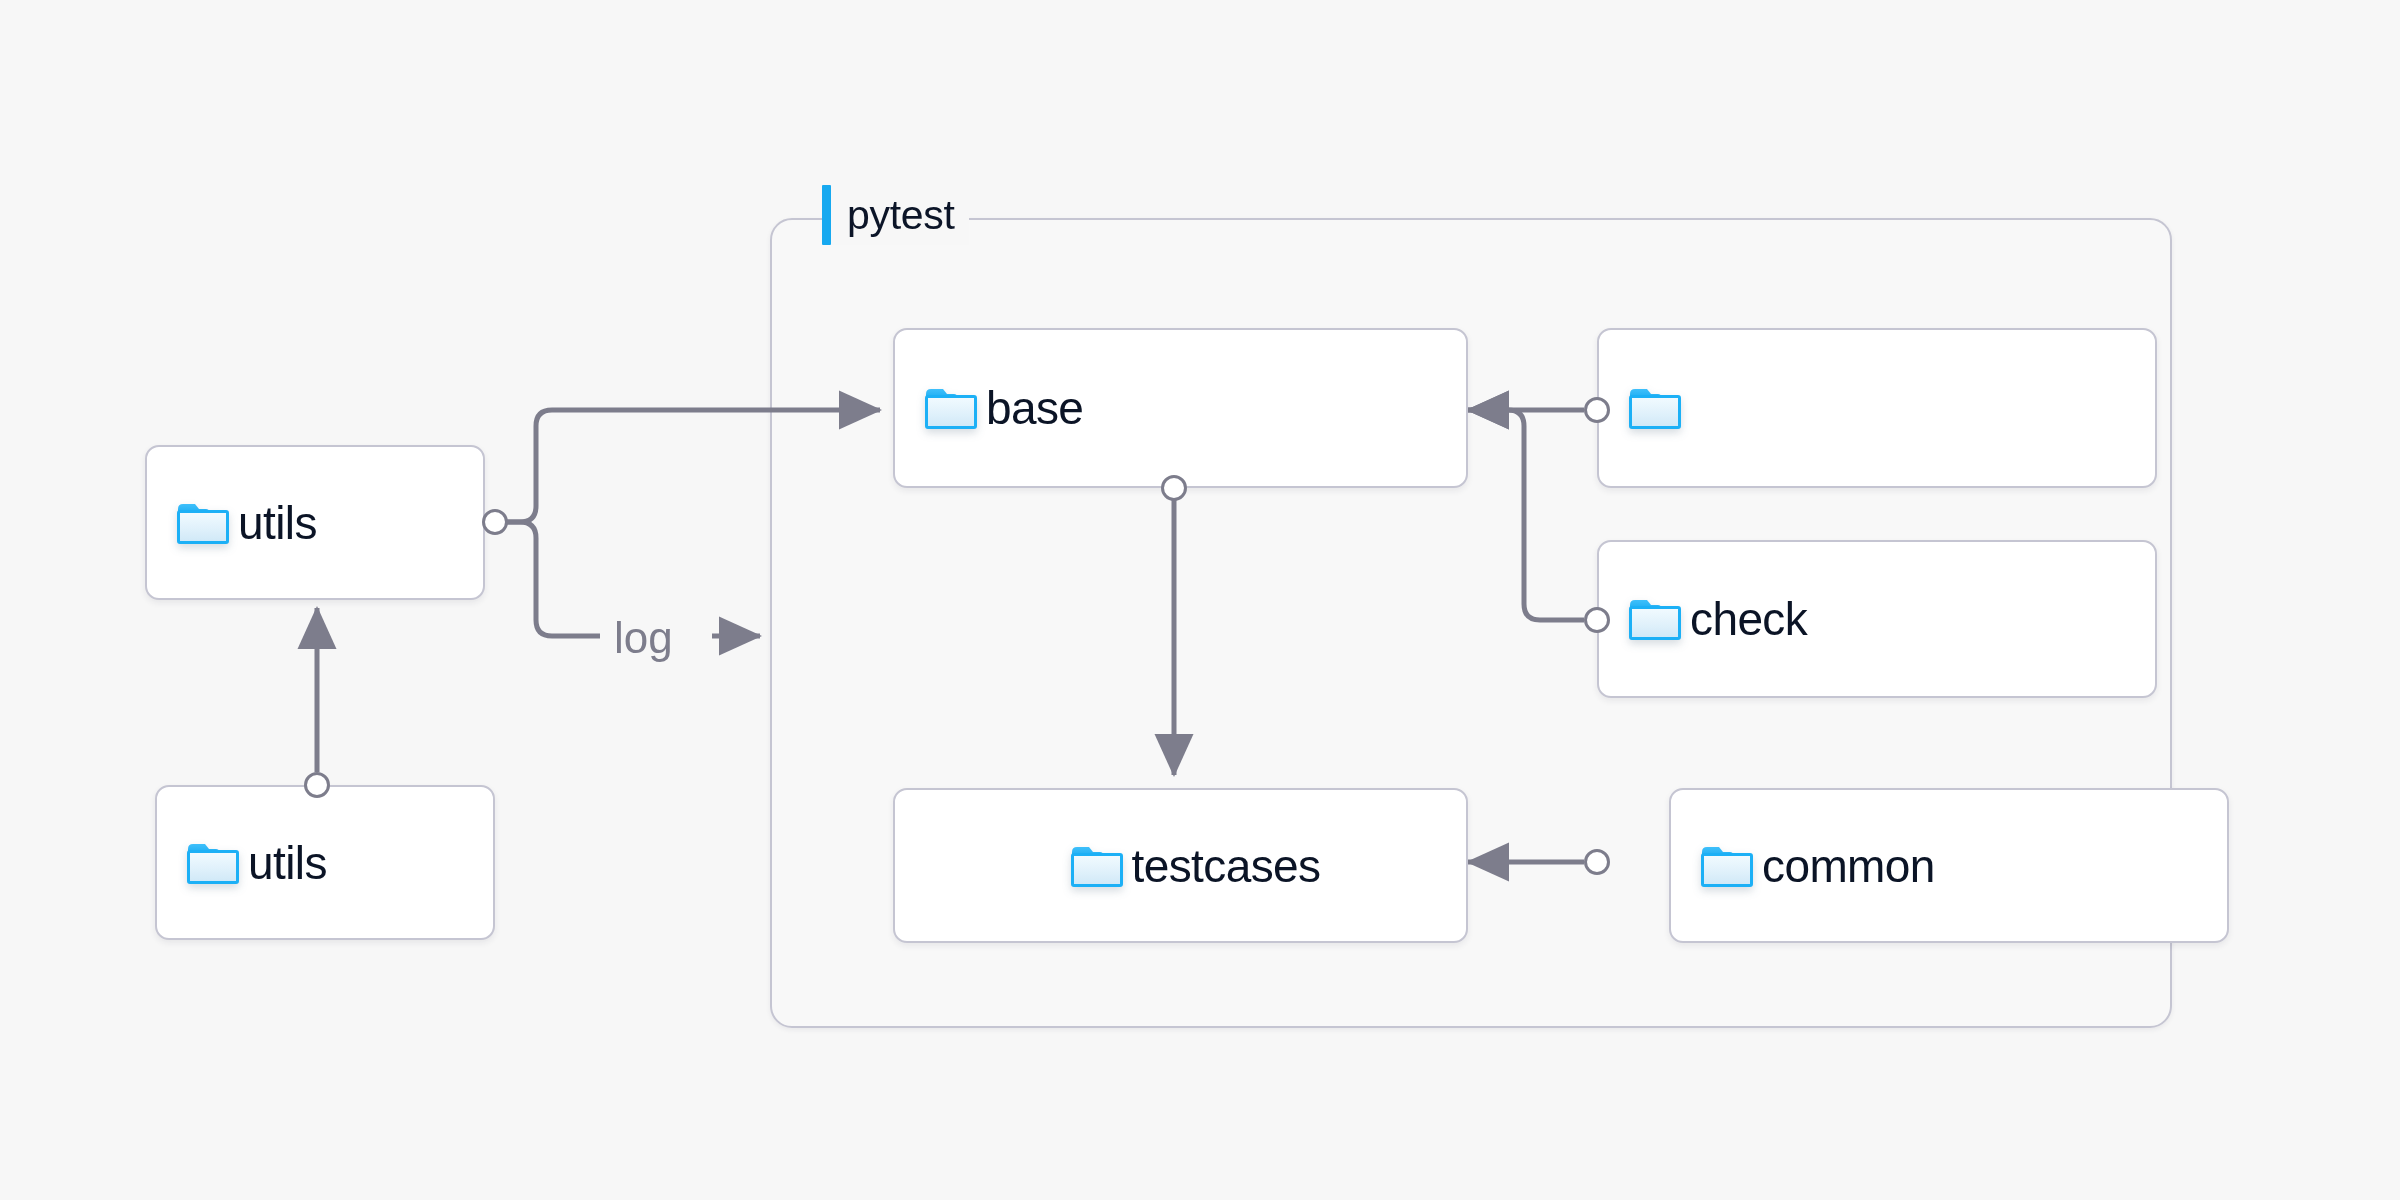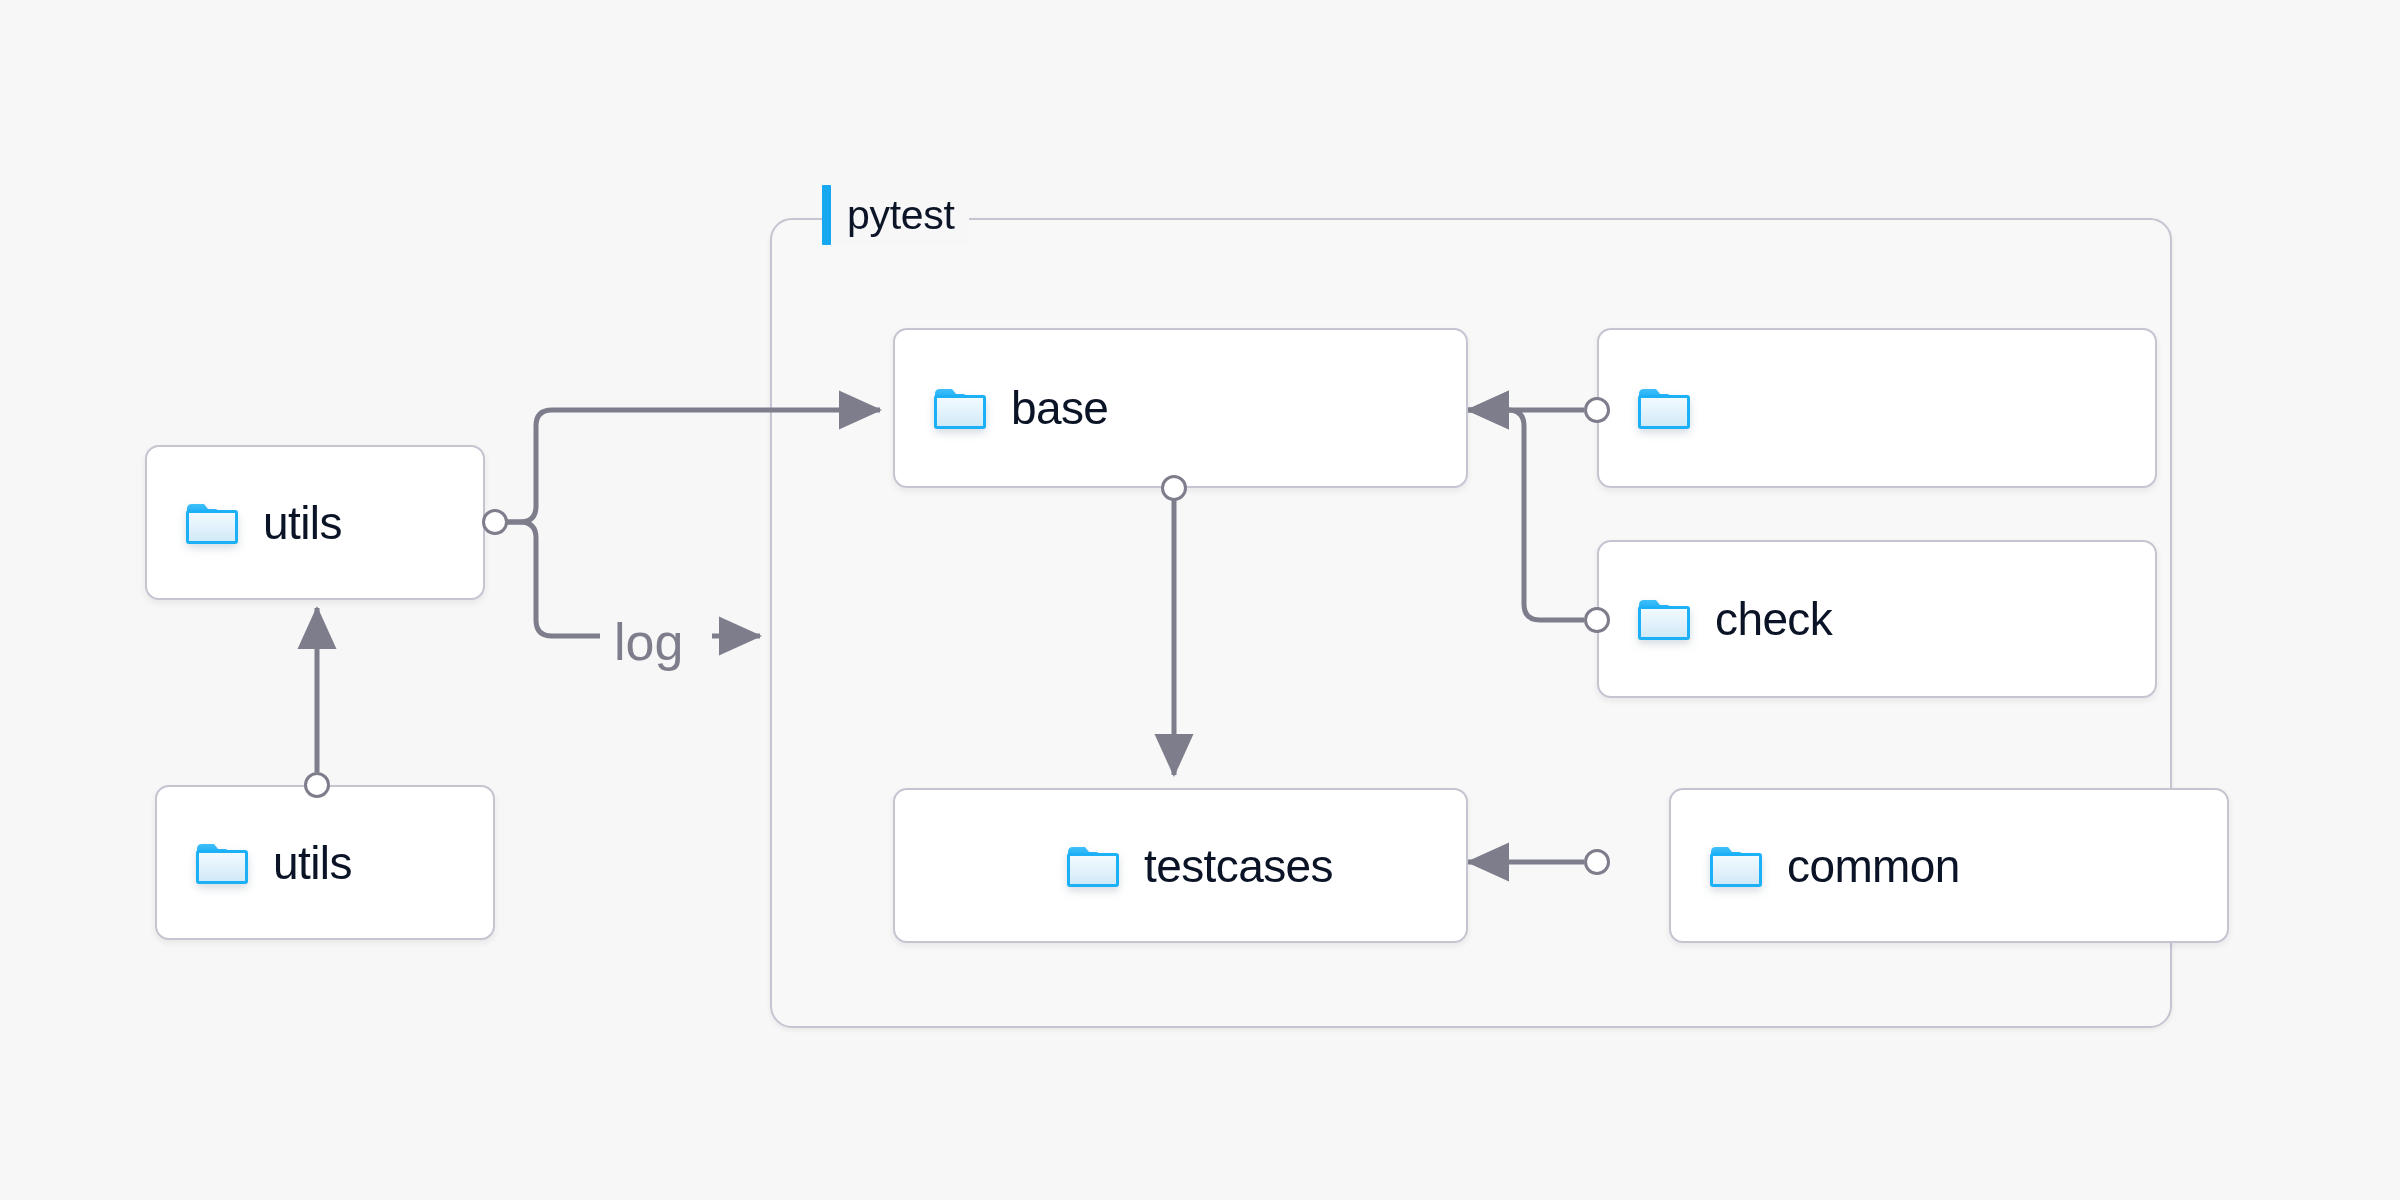--- a/index.html
+++ b/index.html
@@ -68,22 +68,22 @@
     background: #ffffff;
     border: 2px solid #c5c5d2;
     border-radius: 14px;
     display: flex;
     align-items: center;
     box-shadow: 0 3px 6px rgba(40,40,70,0.08);
   }
   .node-inner {
     display: flex;
     align-items: center;
-    gap: 24px;
-    padding-left: 38px;
+    gap: 8px;
+    padding-left: 29px;
   }
   .node-label {
     font-size: 46px;
     color: #0b1426;
     letter-spacing: -0.6px;
     white-space: nowrap;
     line-height: 1;
   }
 
   
@@ -102,21 +102,21 @@
     box-sizing: border-box;
     border: 3px solid #7d7d8c;
     border-radius: 50%;
     background: #ffffff;
     z-index: 6;
   }
 
   
   .edge-label {
     position: absolute;
-    font-size: 52px;
+    font-size: 44px;
     color: #7d7d8c;
     background: #f7f7f7;
     padding: 0 10px;
     line-height: 1;
     white-space: nowrap;
     z-index: 5;
   }
 </style>
 </head>
 <body>

